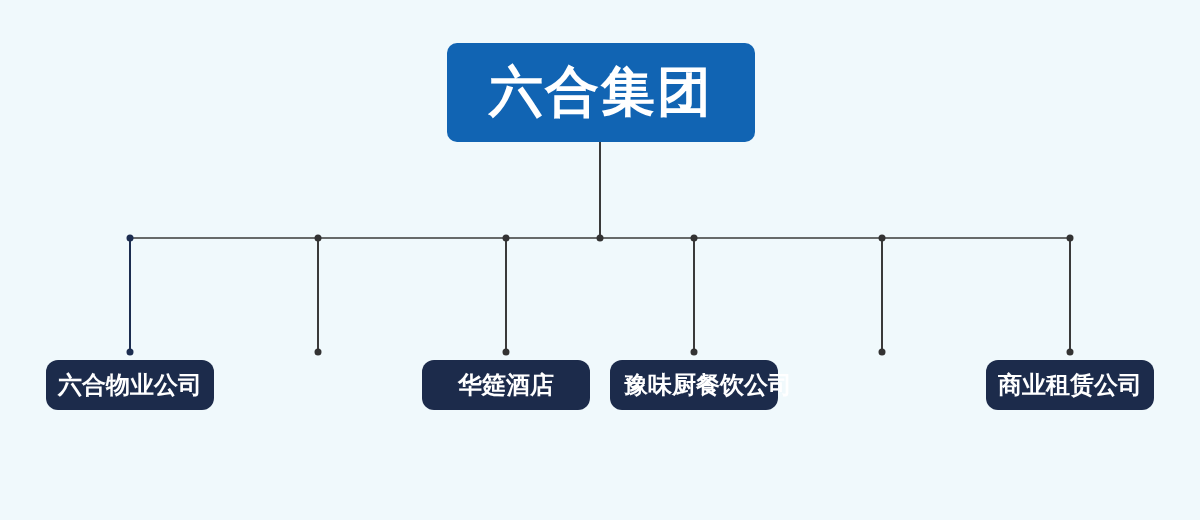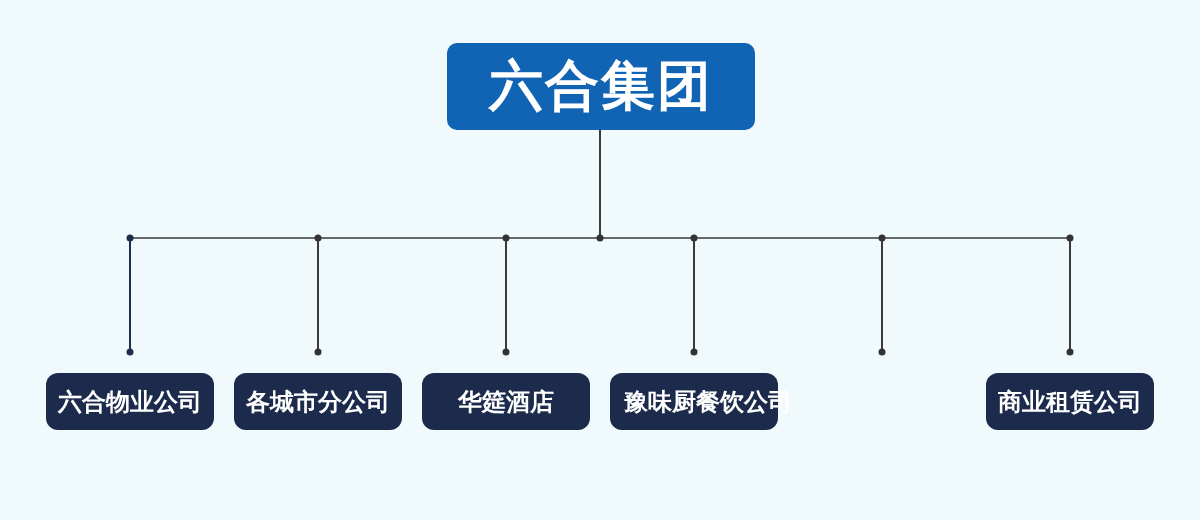--- a/index.html
+++ b/index.html
@@ -31,30 +31,30 @@
     font-weight: bold;
     box-sizing: border-box;
     text-align: center;
     white-space: nowrap;
     cursor: default;
   }
   .root-node {
     left: 447px;
     top: 43px;
     width: 308px;
-    height: 87px;
+    height: 99px;
     background: #1164b3;
     border-radius: 10px;
     font-size: 54px;
     letter-spacing: 2px;
   }
   .child-node {
-    top: 373px;
+    top: 360px;
     width: 168px;
-    height: 57px;
+    height: 50px;
     background: #1c2b4b;
     border-radius: 12px;
     font-size: 24px;
   }
   .c1 { left: 46px; }
   .c2 { left: 234px; }
   .c3 { left: 422px; }
   .c4 { left: 610px; padding-left: 28px; }
   .c5 { left: 798px; }
   .c6 { left: 986px; text-align: right; }
@@ -91,21 +91,20 @@
       <circle cx="694" cy="352" r="3.5" fill="#333333"></circle>
       <circle cx="882" cy="352" r="3.5" fill="#333333"></circle>
       <circle cx="1070" cy="352" r="3.5" fill="#333333"></circle>
     </g>
   </svg>
 
   <div class="org-node root-node">六合集团</div>
 
   <div class="org-node child-node c1">六合物业公司</div>
 
-  <div class="org-node child-node c2">各城市分公司</div>
 
   <div class="org-node child-node c3">华筵酒店</div>
 
   <div class="org-node child-node c4">豫味厨餐饮公司</div>
 
 
   <div class="org-node child-node c6">商业租赁公司</div>
 
 </div>
 

